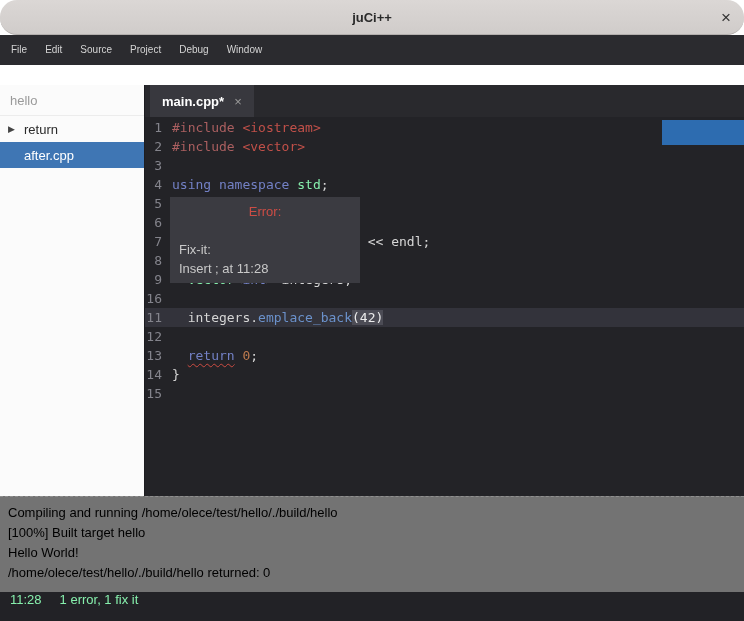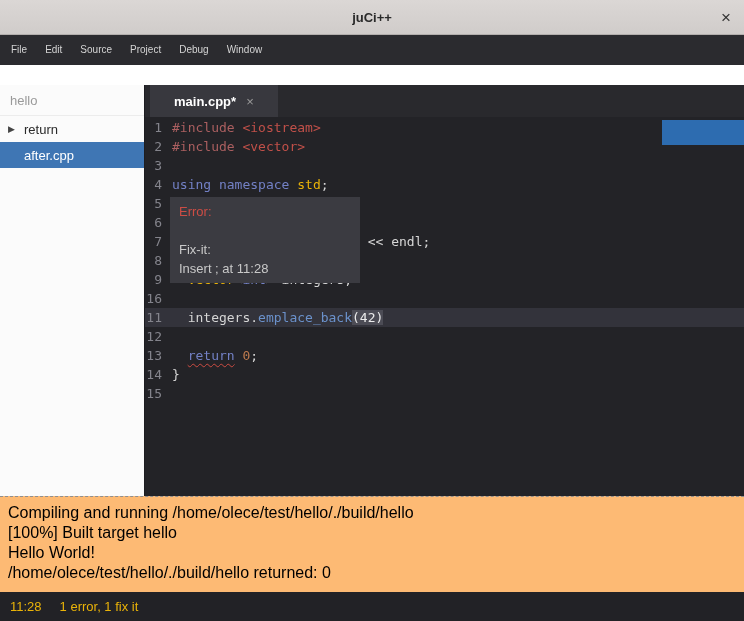--- a/index.html
+++ b/index.html
@@ -1,71 +1,71 @@
 <!DOCTYPE html>
 <html><head>
 <meta charset="utf-8">
 <style>
   * { box-sizing: border-box; }
   html,body { margin:0; padding:0; background:#555; }
   body { width:744px; height:621px; font-family:"Liberation Sans",sans-serif; }
   .window { width:744px; height:621px; display:flex; flex-direction:column; background:#ffffff; overflow:hidden; }
 
   
-  .titlebar { height:35px; flex:0 0 35px; background:linear-gradient(#dbd7d5,#d0ccca); border-bottom:1px solid #b3afad; position:relative; display:flex; align-items:center; justify-content:center; }
+  .titlebar { height:35px; flex:0 0 35px; background:linear-gradient(#dbd7d5,#d0ccca); border-bottom:1px solid #b3afad; position:relative; display:flex; align-items:center; justify-content:center;border-radius:17px; }
   .titlebar .title { font-size:13px; font-weight:bold; color:#2a2a2a; }
   .close-btn { position:absolute; right:13px; top:50%; transform:translateY(-50%); font-size:17px; line-height:17px; color:#333; cursor:default; }
 
   
   .menubar { height:30px; flex:0 0 30px; background:#2b2b2f; display:flex; align-items:stretch; padding-left:2px; }
   .menu-item { color:#d4d4d4; font-size:10px; padding:0 9px; line-height:30px; }
 
   
   .main { flex:1 1 auto; display:flex; min-height:0;margin-top:20px; }
 
   
   .sidebar { width:145px; flex:0 0 145px; background:#fbfbfb; display:flex; flex-direction:column; font-size:13px; border-right:1px solid #1d1d21; }
   .sidebar-header { color:#9a9a9a; padding:8px 10px 7px 10px; border-bottom:1px solid #ececec; }
   .tree-item { height:26px; display:flex; align-items:center; padding-left:24px; color:#2a2a2a; position:relative; white-space:nowrap; }
   .tree-item .expander { position:absolute; left:8px; font-size:9px; color:#444; }
   .tree-item.selected { background:#3f76b4; color:#ffffff; }
 
   
   .editor-col { flex:1 1 auto; display:flex; flex-direction:column; background:#232327; min-width:0; }
   .tabbar { height:32px; flex:0 0 32px; background:#29292d; display:flex; align-items:stretch; }
-  .tab { display:flex; align-items:center; gap:10px; padding:0 24px; margin-left:5px; background:#38383e; color:#ffffff; font-size:13px; font-weight:bold; }
+  .tab { display:flex; align-items:center; gap:10px; padding:0 12px; margin-left:5px; background:#38383e; color:#ffffff; font-size:13px; font-weight:bold; }
   .tab-close { color:#9a9a9a; font-weight:normal; font-size:13px; }
 
   .editor { flex:1 1 auto; position:relative; overflow:hidden; padding-top:1px; font-family:"DejaVu Sans Mono","Liberation Mono",monospace; font-size:13px; }
   .code-line { display:flex; height:19px; line-height:19px; white-space:pre; }
   .code-line.current { background:#33333b; }
   .gutter-num { width:22px; flex:0 0 22px; text-align:right; padding-right:5px; color:#84848c; }
   .code-text { padding-left:5px; color:#d6d6d6; }
   .seg.def { color:#d6d6d6; }
   .seg.pp  { color:#ab5f60; }
   .seg.str { color:#c15049; }
   .seg.kw  { color:#7381c6; }
-  .seg.ns  { color:#eab308; }
+  .seg.ns  { color:#86efac; }
   .seg.num { color:#bd7a4e; }
   .seg.fn  { color:#6b92cc; }
   .seg.brk { background:#4c4c55; color:#ececec; }
   .seg.kwerr { color:#7381c6; text-decoration:underline wavy #cc4b42 1px; text-underline-offset:3px; }
 
   .scroll-thumb { position:absolute; top:3px; right:0; width:82px; height:25px; background:#2d6cb0; }
 
   .tooltip { position:absolute; left:25px; top:80px; width:190px; background:#3b3b41; padding:5px 9px; font-family:"Liberation Sans",sans-serif; font-size:13px; color:#c9c9c9; }
   .tt-line { line-height:19px; height:19px; white-space:nowrap; }
-  .tt-line.err { color:#cd4d45; }
+  .tt-line.err { color:#cd4d45;text-align:center; }
 
   
-  .terminal { height:96px; flex:0 0 96px; background:#fdba74; border-top:1px dashed #8f8f8f; padding:6px 8px 0 8px; font-size:16px; color:#000; overflow:hidden; }
+  .terminal { height:96px; flex:0 0 96px; background:#737373; border-top:1px dashed #8f8f8f; padding:6px 8px 0 8px; font-size:13px; color:#000; overflow:hidden; }
   .terminal-line { line-height:20px; height:20px; white-space:pre; }
 
   
-  .statusbar { height:29px; flex:0 0 29px; background:#222226; display:flex; align-items:center; padding:8px 10px; color:#eab308; font-size:13px; gap:18px; }
+  .statusbar { height:29px; flex:0 0 29px; background:#222226; display:flex; align-items:flex-start; padding:0 10px; color:#86efac; font-size:13px; gap:18px; }
 </style>
 </head>
 <body>
 
 <div class="window">
 
   <div class="titlebar">
     <span class="title">juCi++</span>
     <span class="close-btn">×</span>
   </div>

